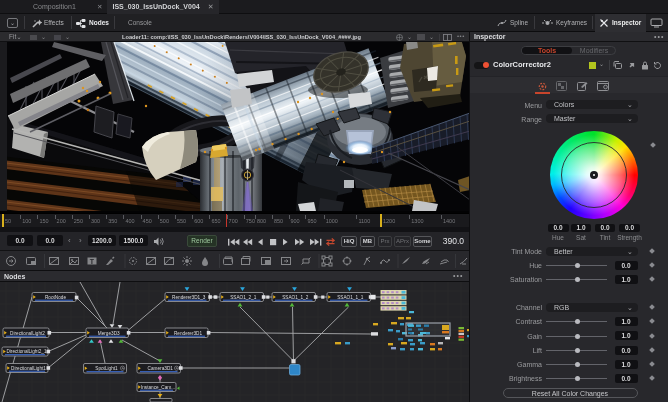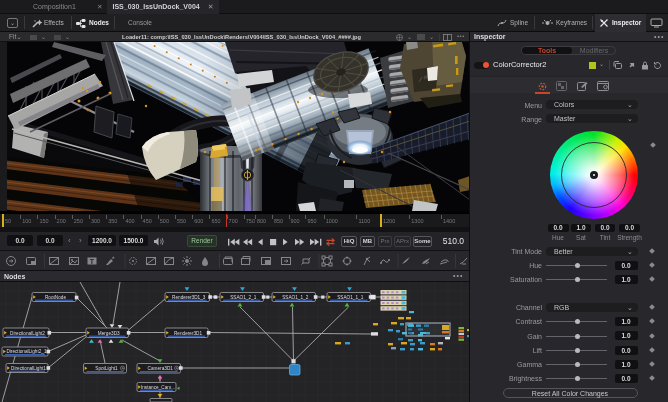--- a/index.html
+++ b/index.html
@@ -518,21 +518,21 @@
       <path d="M83 0.8 L87.6 4.0 L83 7.2 z" fill="#c2c3c6"></path>
       <path d="M87.6 0.8 L92.19999999999999 4.0 L87.6 7.2 z" fill="#c2c3c6"></path>
       <rect x="93" y="0.8" width="1.4" height="6.8" fill="#c2c3c6"></rect>
       <path d="M99.5 2.4 h7.5 m-2.2-2 l2.4 2 -2.4 2 M107.5 5.6 h-7.5 m2.2-2 l-2.4 2 2.4 2" stroke="#c4472e" stroke-width="1.2" fill="none"></path>
     </svg>
   <div class="abs" style="left:341px;top:3.5px;width:16px;height:11px;border:1px solid #55565a;border-radius:2px;color:#d6d7da;font-size:6px;font-weight:bold;text-align:center;line-height:9px">HiQ</div>
   <div class="abs" style="left:360px;top:3.5px;width:15px;height:11px;border:1px solid #55565a;border-radius:2px;color:#d6d7da;font-size:6px;font-weight:bold;text-align:center;line-height:9px">MB</div>
   <div class="abs" style="left:378px;top:3.5px;width:14px;height:11px;border:1px solid #3c3d40;border-radius:2px;color:#717276;font-size:6px;text-align:center;line-height:9px">Prx</div>
   <div class="abs" style="left:394px;top:3.5px;width:17px;height:11px;border:1px solid #3c3d40;border-radius:2px;color:#717276;font-size:6px;text-align:center;line-height:9px">APrx</div>
   <div class="abs" style="left:413px;top:3.5px;width:19px;height:11px;border:1px solid #55565a;border-radius:2px;color:#d6d7da;font-size:6px;font-weight:bold;text-align:center;line-height:9px">Some</div>
-  <div class="abs" style="left:432px;top:0;width:32px;height:18px;color:#e4e5e8;font-size:8.5px;line-height:18px;text-align:right">510.0</div>
+  <div class="abs" style="left:432px;top:0;width:32px;height:18px;color:#e4e5e8;font-size:8.5px;line-height:18px;text-align:right">390.0</div>
 </div>
 
 <div class="abs" style="left:0;top:250px;width:470px;height:20px;background:#28282c;border-top:1px solid #121214;opacity:1">
 <svg class="abs" style="left:0;top:0;opacity:.82" width="470" height="20" viewBox="0 0 470 20">
 <rect x="44" y="3" width="1" height="14" fill="#3a3b3f"></rect>
 <rect x="124.5" y="3" width="1" height="14" fill="#3a3b3f"></rect>
 <rect x="219" y="3" width="1" height="14" fill="#3a3b3f"></rect>
 <rect x="318.5" y="3" width="1" height="14" fill="#3a3b3f"></rect>
 <rect x="397.5" y="3" width="1" height="14" fill="#3a3b3f"></rect>
 <rect x="455" y="3" width="1" height="14" fill="#3a3b3f"></rect>
@@ -846,21 +846,21 @@
 </div>
 <div class="abs" style="left:470px;top:44px;width:198px;height:358px;background:#28282c">
 
   <div class="abs" style="left:51px;top:1.5px;width:95px;height:9.5px;border:1px solid #3c3d41;border-radius:5px">
     <div class="abs" style="left:0;top:0;width:50px;height:7.5px;background:#111114;border-radius:4.5px;color:#c8452c;font-size:7px;font-weight:bold;text-align:center;line-height:8px">Tools</div>
     <div class="abs" style="left:50px;top:0;width:44px;height:7.5px;color:#67686c;font-size:7px;text-align:center;line-height:8px">Modifiers</div>
   </div>
 
   <div class="abs" style="left:4px;top:17.5px;width:15px;height:7px;border-radius:3.5px;background:#141416"></div>
   <div class="abs" style="left:12.5px;top:18px;width:6px;height:6px;border-radius:50%;background:#ee5134"></div>
-  <div class="abs" style="left:23px;top:14px;height:14px;line-height:14px;color:#e8e9ec;font-size:7.5px;font-weight:normal">ColorCorrector2</div>
+  <div class="abs" style="left:23px;top:14px;height:14px;line-height:14px;color:#e8e9ec;font-size:7.5px;font-weight:bold">ColorCorrector2</div>
   <div class="abs" style="left:119px;top:17.5px;width:7px;height:7px;background:#b2c41e"></div>
   <div class="abs" style="left:129px;top:14px;color:#9a9b9e;font-size:6px;line-height:13px">⌄</div>
   <div class="abs" style="left:139px;top:16px;width:1px;height:10px;background:#3c3d41"></div>
   <svg class="abs" style="left:143px;top:17px" width="9" height="8" viewBox="0 0 9 8">
       <rect x="2.5" y="2.5" width="6" height="5" rx="1" stroke="#9a9b9e" fill="none"></rect>
       <path d="M1 5.5 V1.5 a1 1 0 0 1 1-1 h4" stroke="#9a9b9e" fill="none"></path>
     </svg>
   <svg class="abs" style="left:158px;top:16.5px" width="8" height="9" viewBox="0 0 8 9">
       <path d="M4 1 l3 3 -2 .5 L4.5 7 3.5 7 3 4.5 1 4z" fill="#9a9b9e" transform="rotate(45 4 4)"></path>
     </svg>

